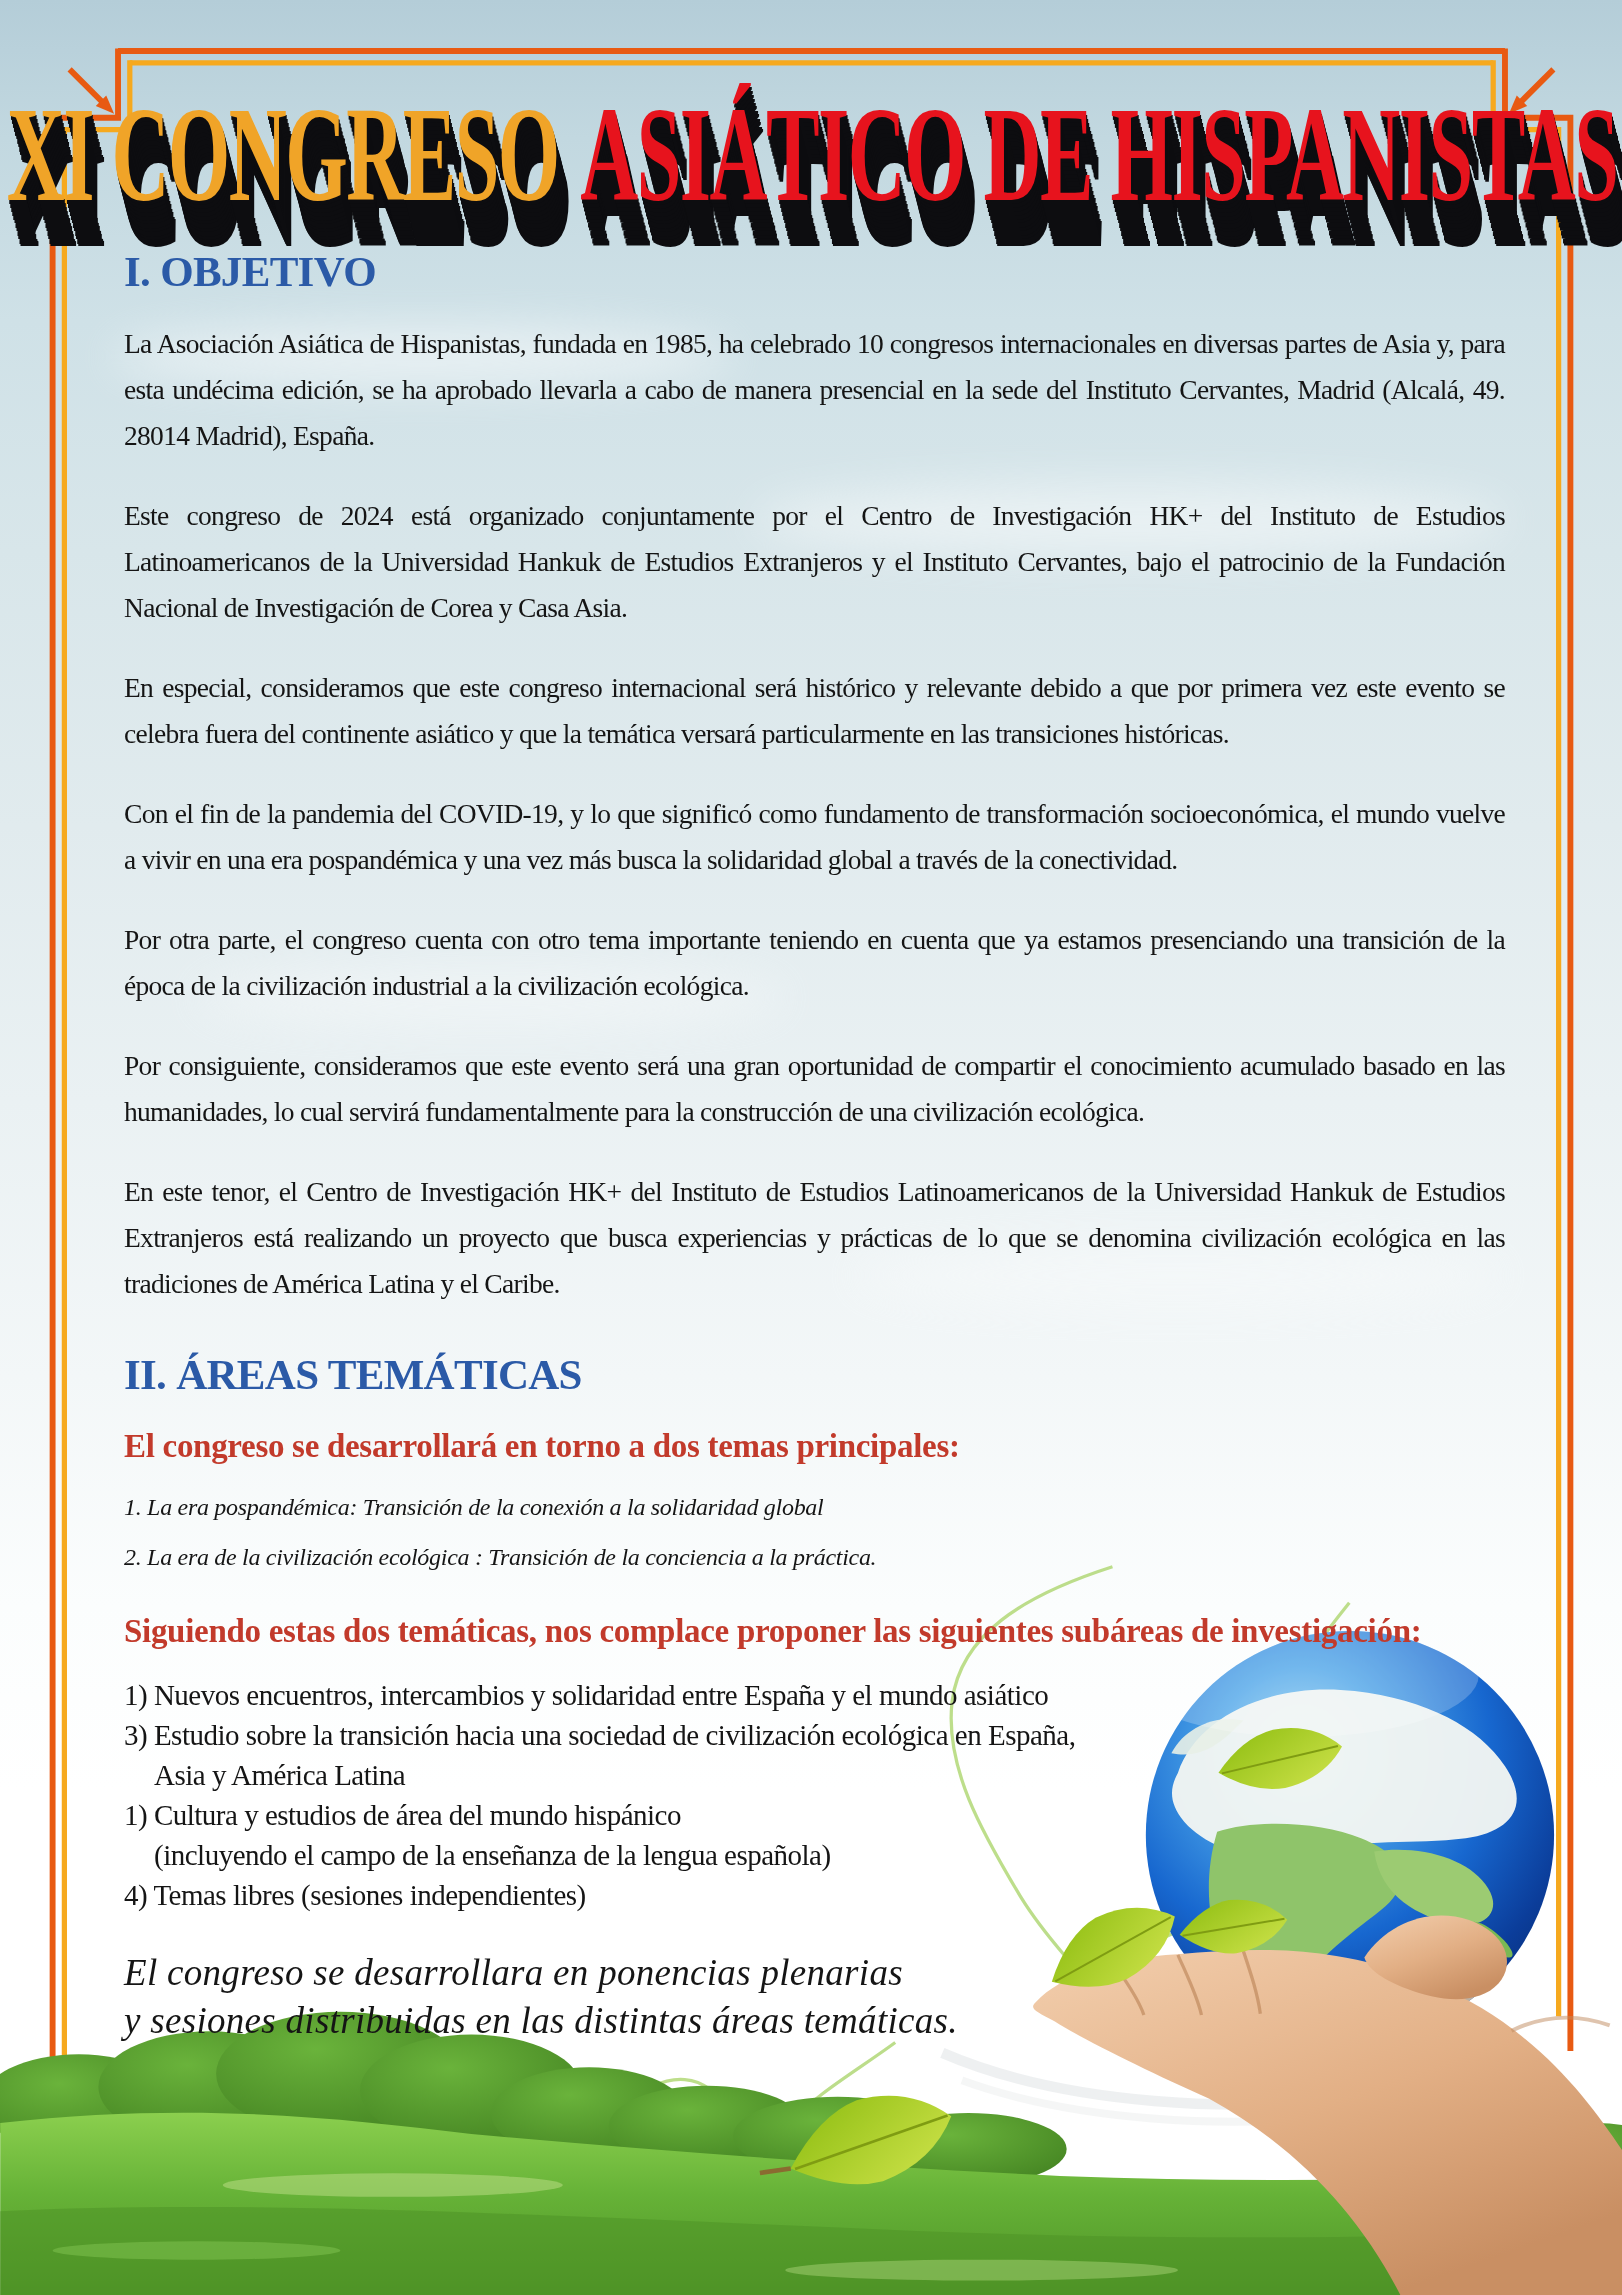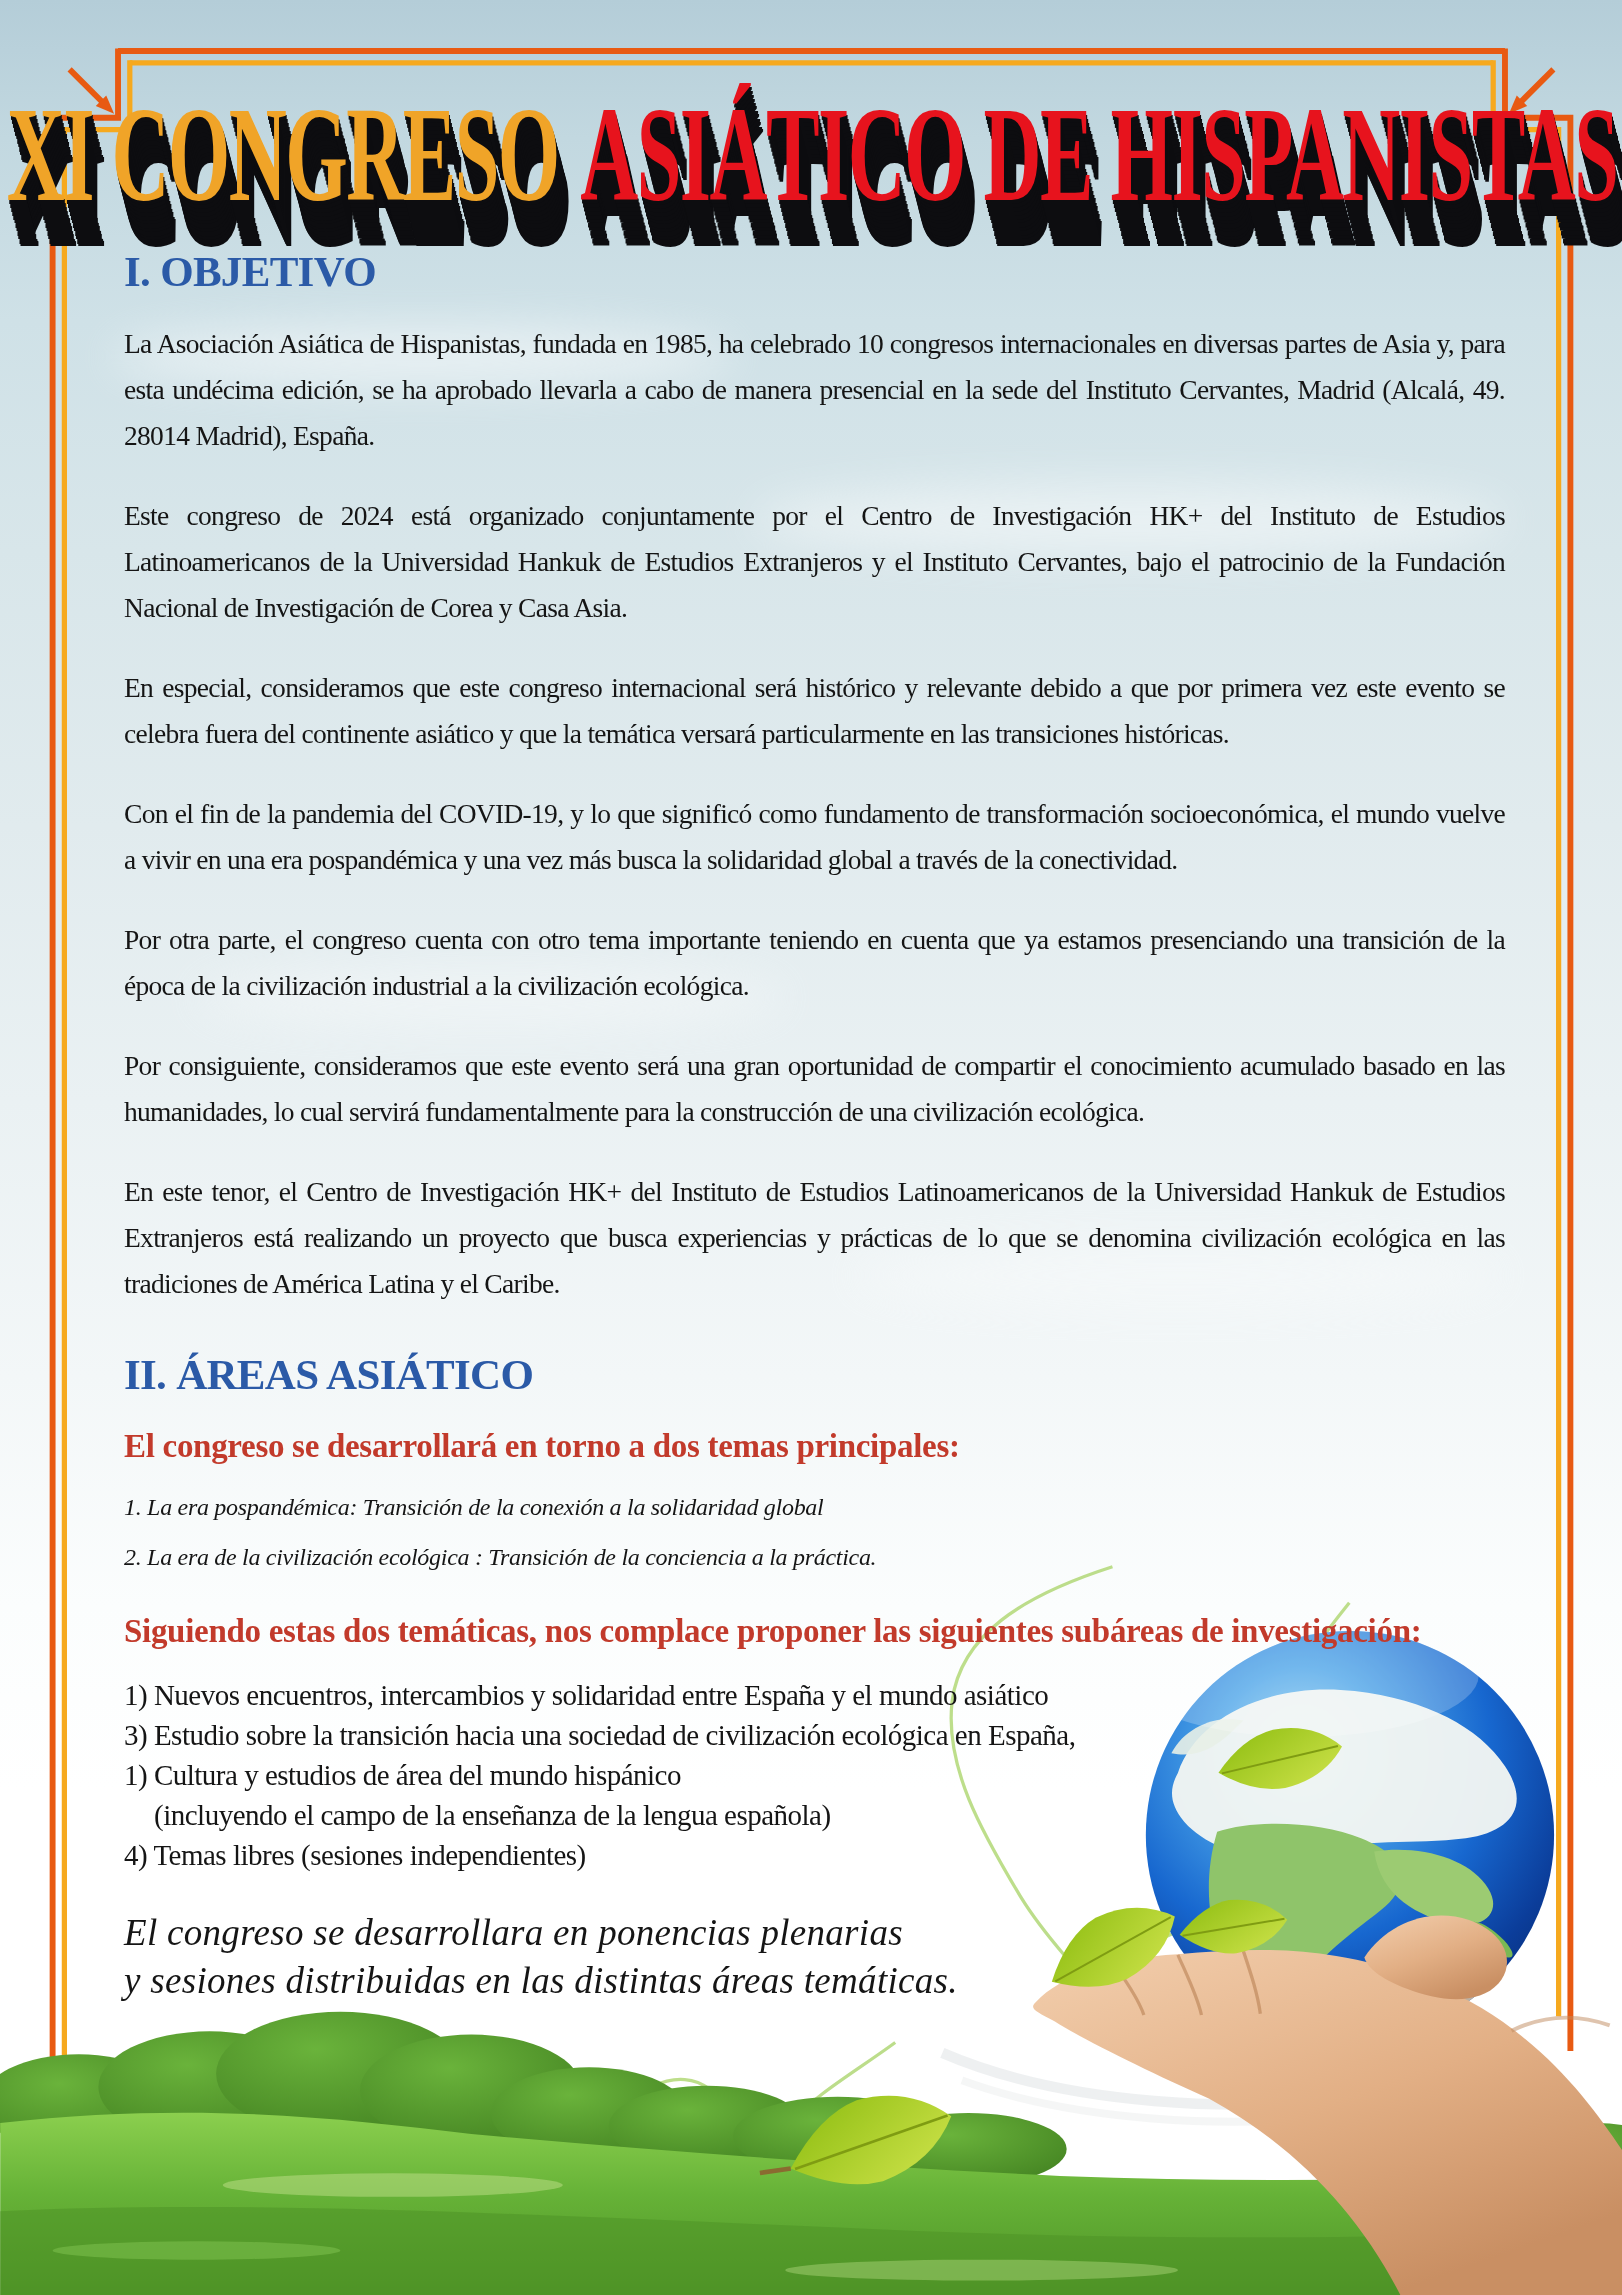--- a/index.html
+++ b/index.html
@@ -226,28 +226,29 @@
   <div id="content">
     <div class="sec-heading">I. OBJETIVO</div>
     <p class="paragraph">La Asociación Asiática de Hispanistas, fundada en 1985, ha celebrado 10 congresos internacionales en diversas partes de Asia y, para esta undécima edición, se ha aprobado llevarla a cabo de manera presencial en la sede del Instituto Cervantes, Madrid (Alcalá, 49. 28014 Madrid), España.</p>
     <p class="paragraph">Este congreso de 2024 está organizado conjuntamente por el Centro de Investigación HK+ del Instituto de Estudios Latinoamericanos de la Universidad Hankuk de Estudios Extranjeros y el Instituto Cervantes, bajo el patrocinio de la Fundación Nacional de Investigación de Corea y Casa Asia.</p>
     <p class="paragraph">En especial, consideramos que este congreso internacional será histórico y relevante debido a que por primera vez este evento se celebra fuera del continente asiático y que la temática versará particularmente en las transiciones históricas.</p>
     <p class="paragraph">Con el fin de la pandemia del COVID-19, y lo que significó como fundamento de transformación socioeconómica, el mundo vuelve a vivir en una era pospandémica y una vez más busca la solidaridad global a través de la conectividad.</p>
     <p class="paragraph">Por otra parte, el congreso cuenta con otro tema importante teniendo en cuenta que ya estamos presenciando una transición de la época de la civilización industrial a la civilización ecológica.</p>
     <p class="paragraph">Por consiguiente, consideramos que este evento será una gran oportunidad de compartir el conocimiento acumulado basado en las humanidades, lo cual servirá fundamentalmente para la construcción de una civilización ecológica.</p>
     <p class="paragraph">En este tenor, el Centro de Investigación HK+ del Instituto de Estudios Latinoamericanos de la Universidad Hankuk de Estudios Extranjeros está realizando un proyecto que busca experiencias y prácticas de lo que se denomina civilización ecológica en las tradiciones de América Latina y el Caribe.</p>
 
-    <div class="sec-heading second">II. ÁREAS ASIÁTICO</div>
+    <div class="sec-heading second">II. ÁREAS TEMÁTICAS</div>
     <div class="red-lead">El congreso se desarrollará en torno a dos temas principales:</div>
     <div class="theme-line">1. La era pospandémica: Transición de la conexión a la solidaridad global</div>
     <div class="theme-line">2. La era de la civilización ecológica : Transición de la conciencia a la práctica.</div>
 
     <div class="red-lead second">Siguiendo estas dos temáticas, nos complace proponer las siguientes subáreas de investigación:</div>
     <div class="subarea-line">1) Nuevos encuentros, intercambios y solidaridad entre España y el mundo asiático</div>
     <div class="subarea-line">3) Estudio sobre la transición hacia una sociedad de civilización ecológica en España,</div>
+    <div class="subarea-line indent">Asia y América Latina</div>
     <div class="subarea-line">1) Cultura y estudios de área del mundo hispánico</div>
     <div class="subarea-line indent">(incluyendo el campo de la enseñanza de la lengua española)</div>
     <div class="subarea-line">4) Temas libres (sesiones independientes)</div>
 
     <div class="closing">
       <div>El congreso se desarrollara en ponencias plenarias</div>
       <div>y sesiones distribuidas en las distintas áreas temáticas.</div>
     </div>
   </div>
 

